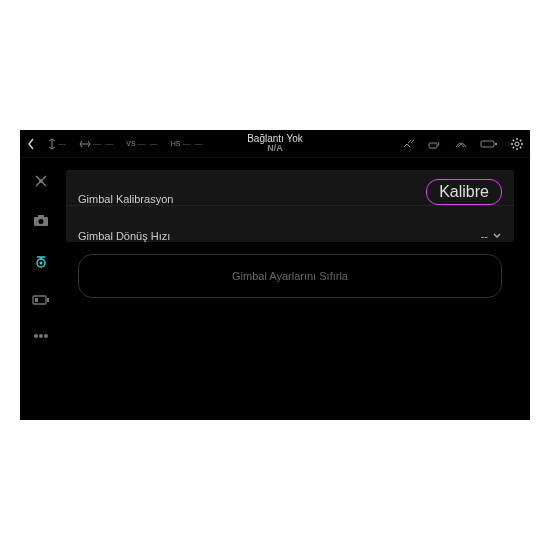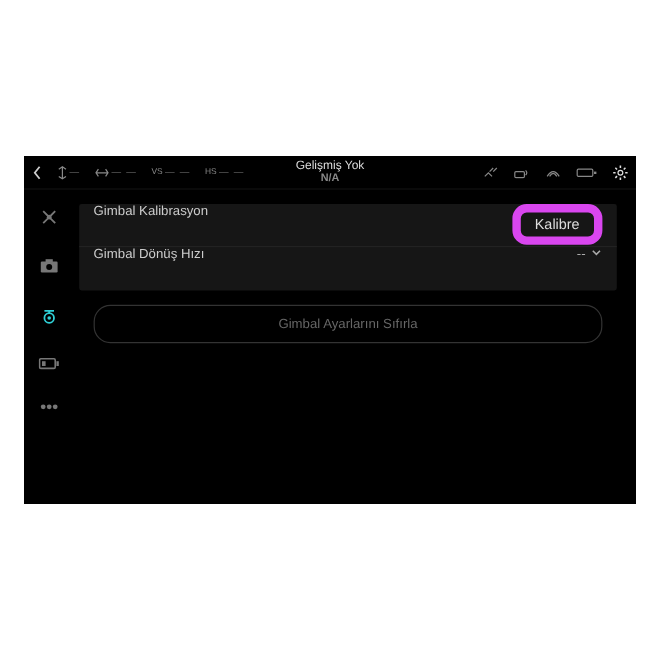--- a/index.html
+++ b/index.html
@@ -47,42 +47,42 @@
   .main {
     flex: 1;
     padding: 12px 16px 0 4px;
   }
   .panel {
     background: #161616;
     border-radius: 2px;
   }
   .row {
     height: 36px;
-    display: flex; align-items: flex-start; justify-content: space-between;
+    display: flex; align-items: flex-end; justify-content: space-between;
     padding: 0 12px;
     border-bottom: 1px solid #222;
     font-size: 11px; color: #ccc;
   }
   .row:last-child { border-bottom: none; }
   .row .left { }
   .row .right { display: flex; align-items: center; gap: 4px; color: #aaa; }
   .btn {
-    border: 7px solid #d946ef;
+    border: 1px solid #d946ef;
     border-radius: 12px;
     padding: 3px 12px;
-    font-size: 12px; color: #ddd;
+    font-size: 16px; color: #ddd;
     cursor: pointer;
     background: transparent;
   }
   .chev { color: #aaa; }
   .reset-row {
     margin-top: 12px;
     border: 1px solid #333;
     border-radius: 14px;
-    height: 32px;
+    height: 44px;
     display: flex; align-items: center; justify-content: center;
     color: #666; font-size: 11px;
     cursor: pointer;
     margin-left: 12px; margin-right: 12px;
   }
 </style>
 </head>
 <body>
 
 <div class="device">
@@ -110,21 +110,21 @@
         <span style="font-size:7px;color:#888;">VS</span>
         <span class="dashes">— —</span>
       </span>
       <span class="tb-icon">
         <span style="font-size:7px;color:#888;">HS</span>
         <span class="dashes">— —</span>
       </span>
     </div>
 
     <div class="tb-center">
-      <div class="title">Gelişmiş Yok</div>
+      <div class="title">Bağlantı Yok</div>
       <div class="sub">N/A</div>
     </div>
 
     <div class="tb-right">
       <span class="tb-icon">
         <svg width="14" height="12" viewBox="0 0 14 12">
             <path d="M2 9 L5 6 L8 9 M6 5 L9 2 M9 5 L12 2" stroke="#888" stroke-width="1" fill="none"></path>
           </svg>
       </span>
       <span class="tb-icon">

